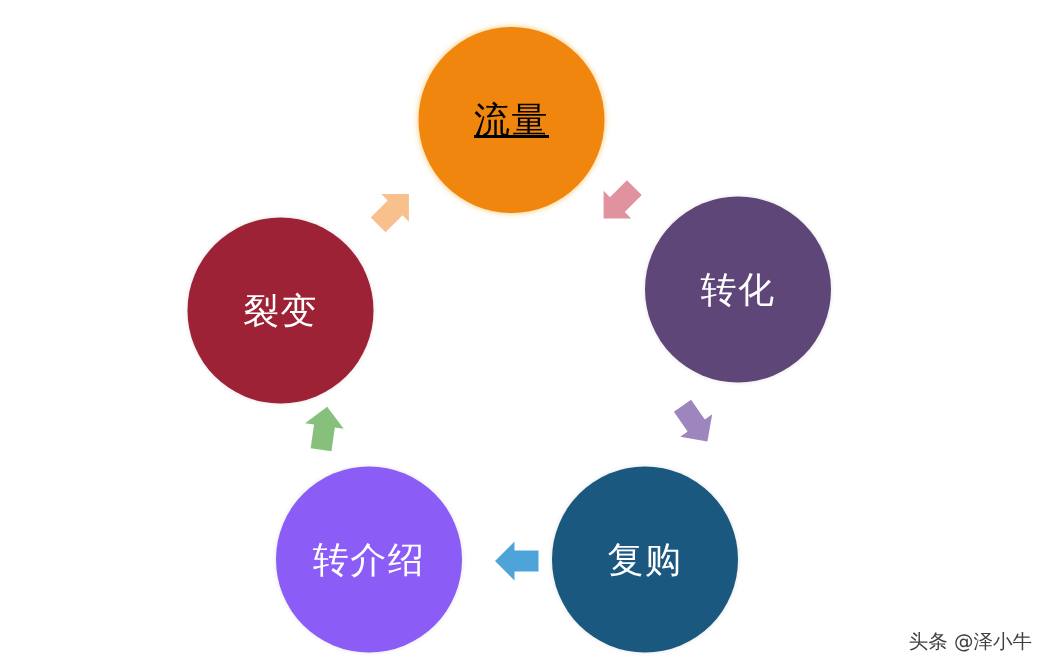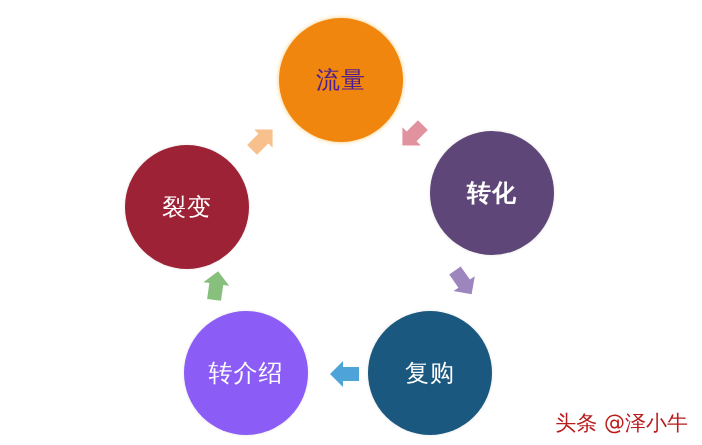--- a/index.html
+++ b/index.html
@@ -2,31 +2,31 @@
 <html><head>
 <meta charset="utf-8">
 <style>
   html, body { margin: 0; padding: 0; }
   body { width: 702px; height: 445px; background: #ffffff; position: relative; overflow: hidden;
          font-family: "DejaVu Sans", sans-serif; }
   .node { position: absolute; border-radius: 50%; display: flex; align-items: center; justify-content: center;
           color: #ffffff; font-size: 24px; letter-spacing: 1px; box-shadow: 0 0 3px rgba(0,0,0,0.12); }
   .node span { white-space: nowrap; }
   .arrow { position: absolute; }
-  .watermark { position: absolute; right: 14px; bottom: 8px; font-size: 21px; color: #b91c1c;
+  .watermark { position: absolute; right: 14px; bottom: 8px; font-size: 13px; color: #404040;
                text-shadow: 0 0 3px #ffffff, 0 0 3px #ffffff; }
 </style>
 </head>
 <body>
 
 <div class="node" style="left:279px; top:18px; width:124px; height:124px; background:#F0860E; box-shadow:0 0 4px #F7C56E;">
-  <span style="color:#4c1d95;">流量</span>
+  <span style="color:#000000;text-decoration:underline;">流量</span>
 </div>
 
-<div class="node" style="left:430px; top:131px; width:124px; height:124px; background:#5E4678;font-weight:bold;">
+<div class="node" style="left:430px; top:131px; width:124px; height:124px; background:#5E4678;">
   <span>转化</span>
 </div>
 
 <div class="node" style="left:368px; top:311px; width:124px; height:124px; background:#1B587F;justify-content:center;">
   <span>复购</span>
 </div>
 
 <div class="node" style="left:184px; top:311px; width:124px; height:124px; background:#8b5cf6;">
   <span>转介绍</span>
 </div>

